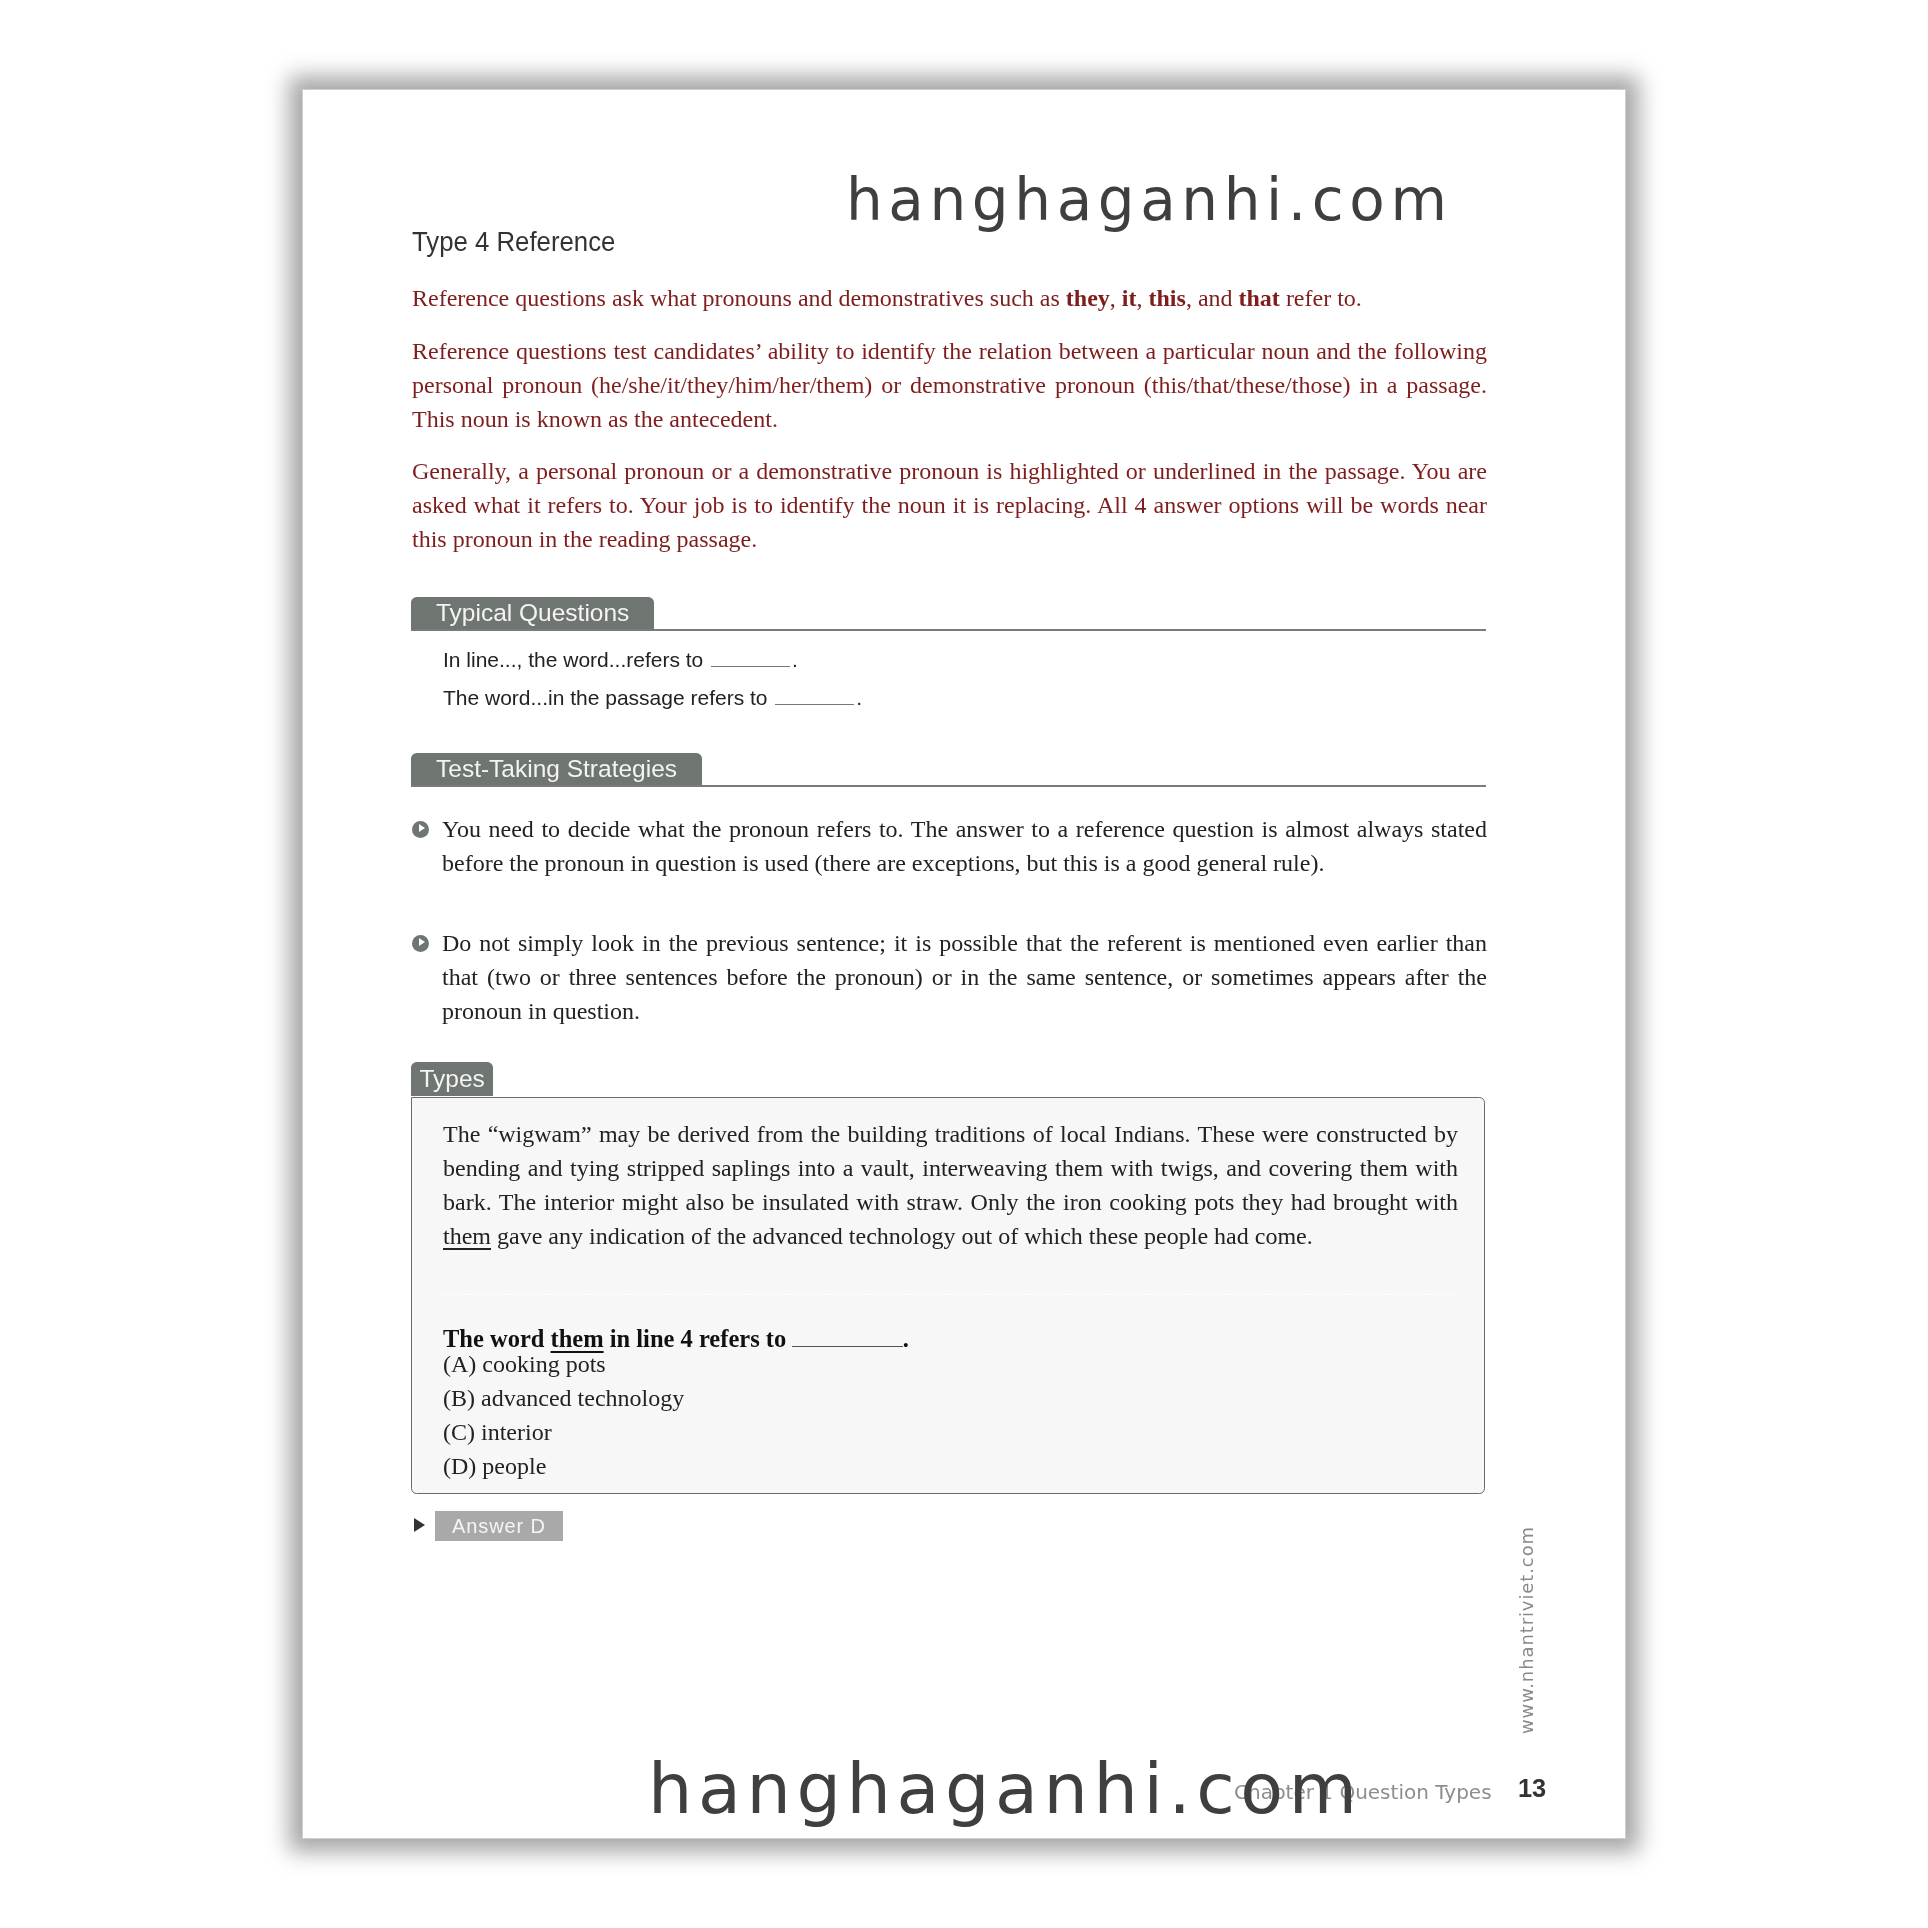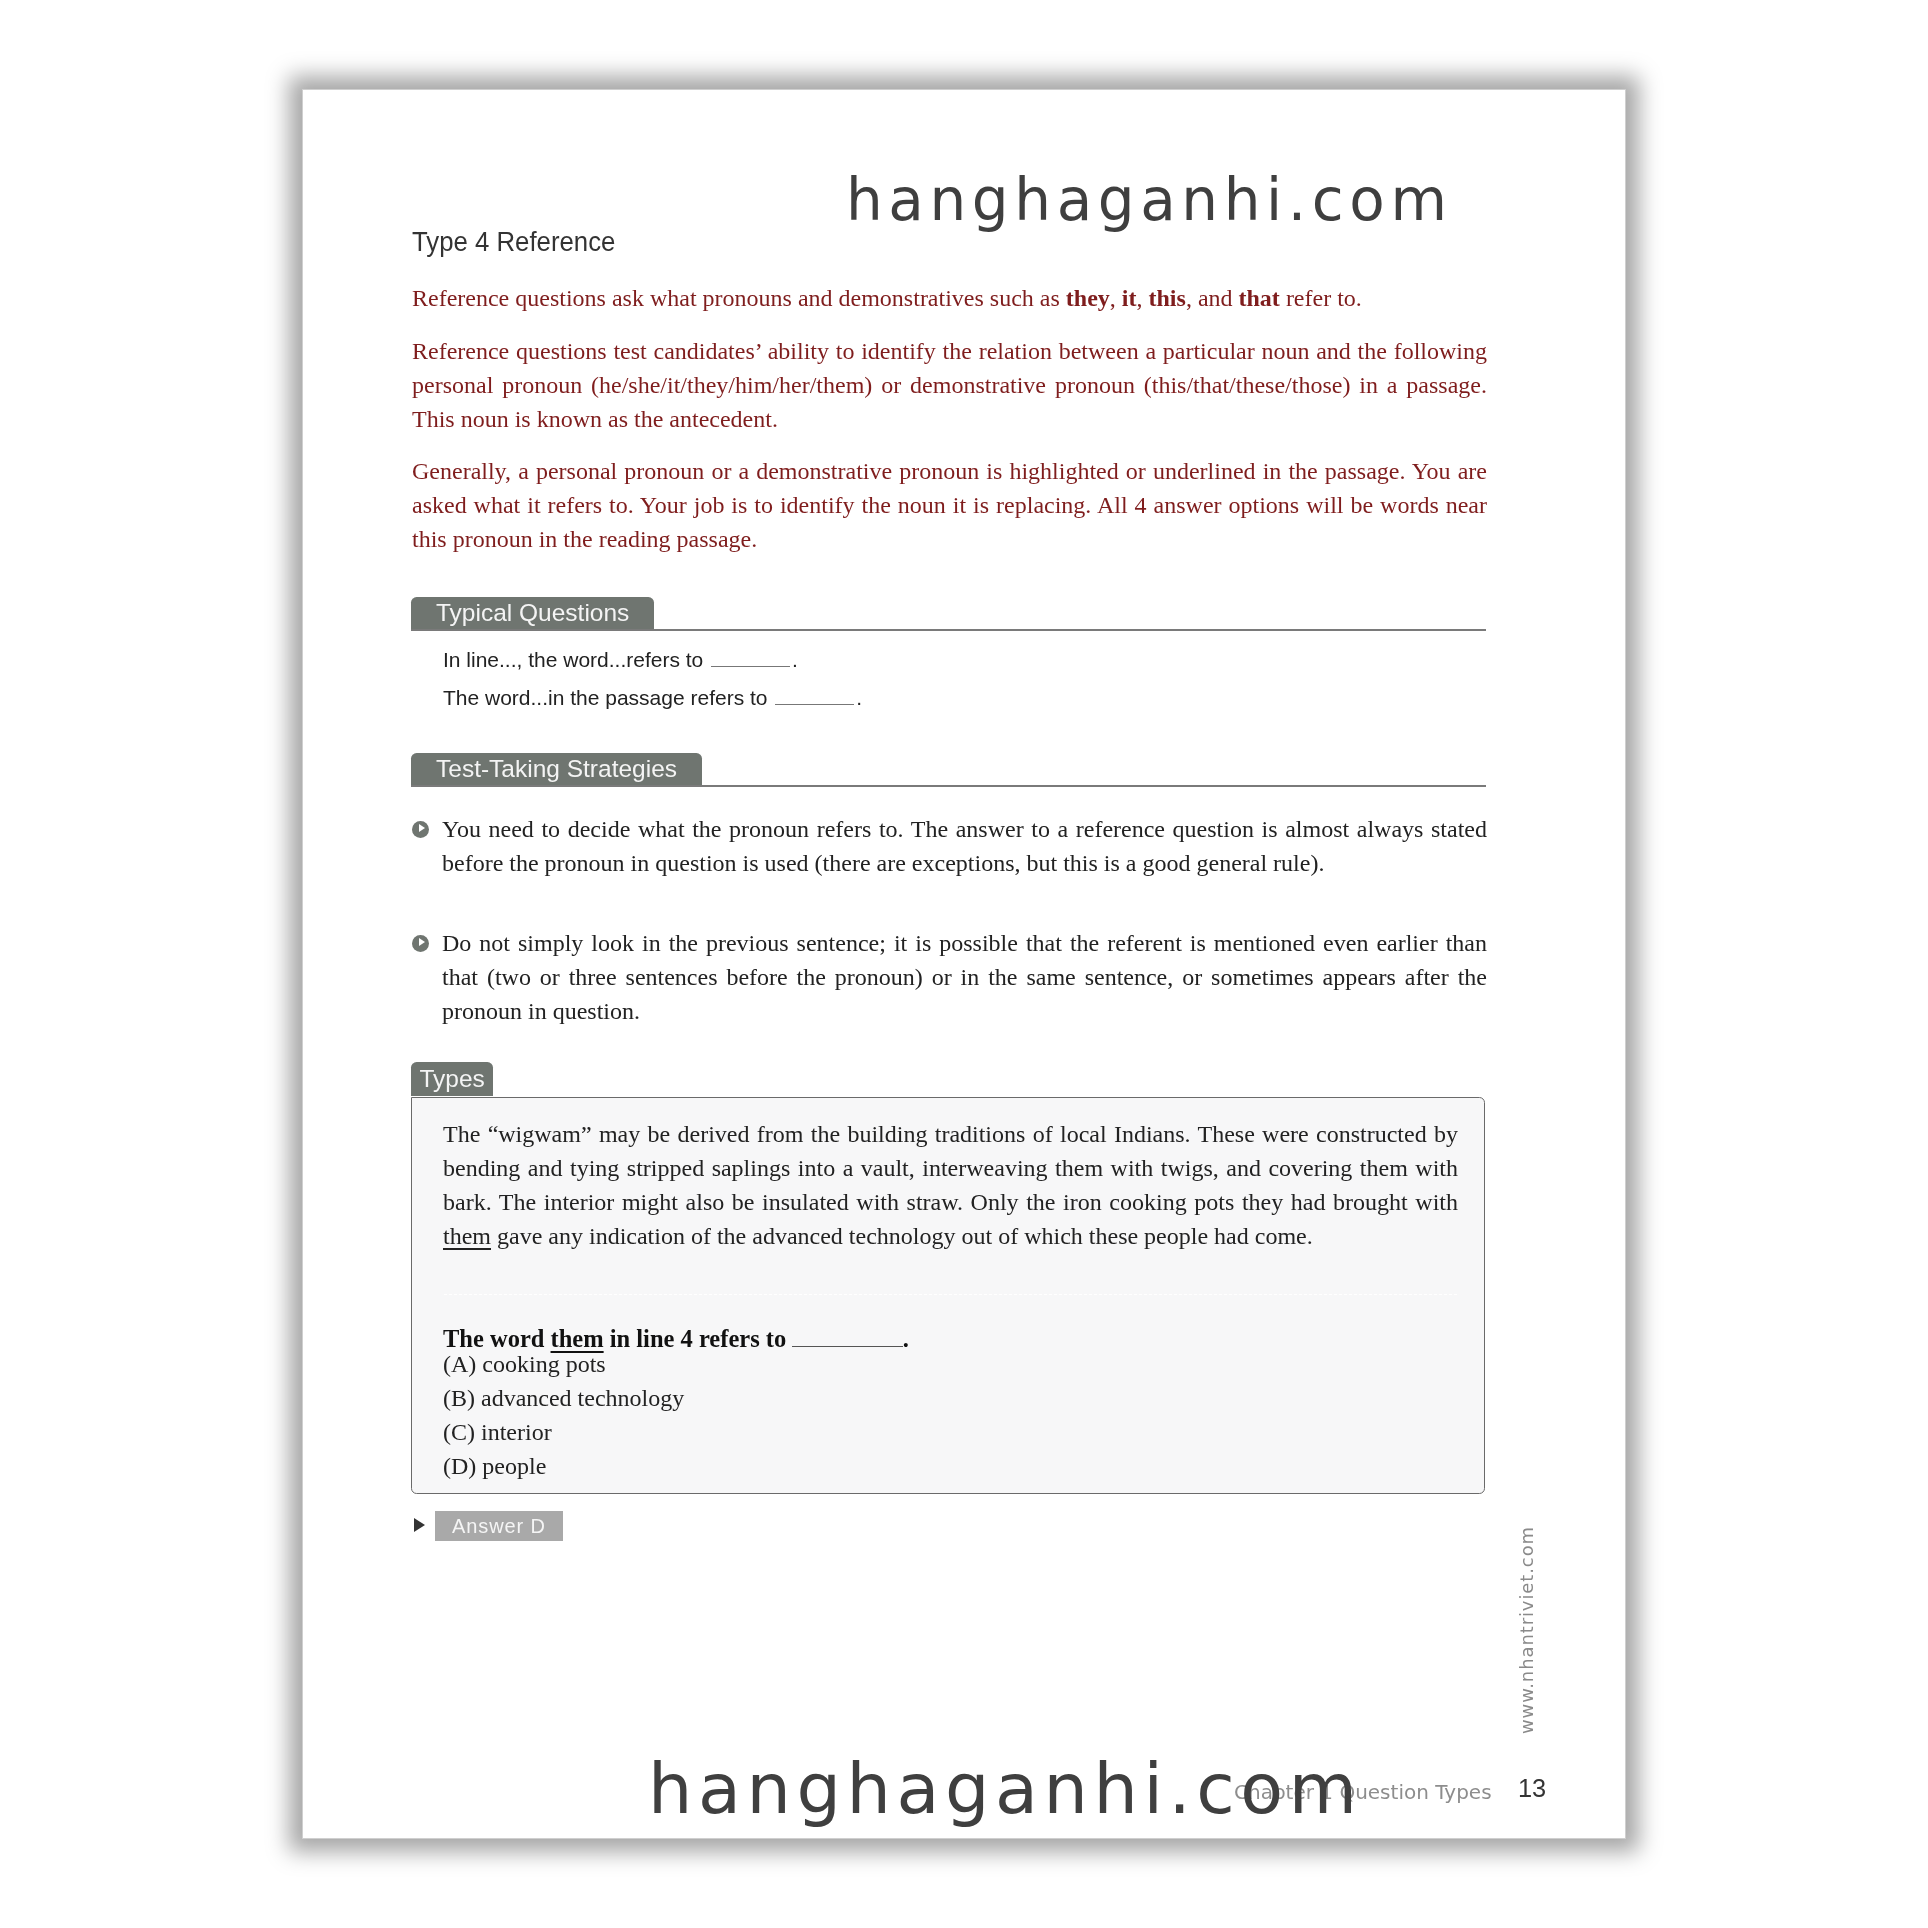--- a/index.html
+++ b/index.html
@@ -27,21 +27,21 @@
   .passage { left:443px; top:1117px; width:1015px; font-size:24px; line-height:34px; color:#222; text-align:justify; }
   .u { text-decoration:underline; text-underline-offset:3.8px; }
   .divider { left:444px; top:1294px; width:1013px; border-top:1.9px dashed #ffffff; }
   .question { left:443px; top:1309px; font-size:24.5px; color:#111; font-weight:bold;margin-top:16px; }
   .q-blank { display:inline-block; width:111px; border-bottom:0.9px solid #555; height:19px; margin-left:5.6px; }
   .options { left:443px; top:1347px; font-size:24px; line-height:34px; color:#222; }
   .answer-arrow { left:414px; top:1518px; width:0; height:0; border-left:11.3px solid #333; border-top:7.5px solid transparent; border-bottom:7.5px solid transparent; }
   .answer-badge { left:435px; top:1511px; background:#a9a9a9; color:#f5f5f5; font-family:"Liberation Sans", sans-serif; font-size:20px; line-height:30px; padding:0 17px; letter-spacing:0.9px; }
   .side-url { left:1516px; top:1516px; font-family:"DejaVu Sans", sans-serif; font-size:18px; color:#8a8a8a; transform:rotate(-90deg); transform-origin:left top; letter-spacing:0.9px; white-space:nowrap; }
   .footer-chapter { left:1234px; top:1780px; font-family:"DejaVu Sans", sans-serif; font-size:20px; color:#8d8d8d; white-space:nowrap; }
-  .footer-page { left:1518px; top:1774px; font-family:"Liberation Sans", sans-serif; font-size:25.4px; color:#333; font-weight:normal; }
+  .footer-page { left:1518px; top:1774px; font-family:"Liberation Sans", sans-serif; font-size:25.4px; color:#333; font-weight:bold; }
 </style>
 </head>
 <body>
 
 <div class="page-shadow"></div>
 <div class="page"></div>
 
 <div class="abs watermark wm-top">hanghaganhi.com</div>
 
 <div class="abs title">Type 4 Reference</div>

